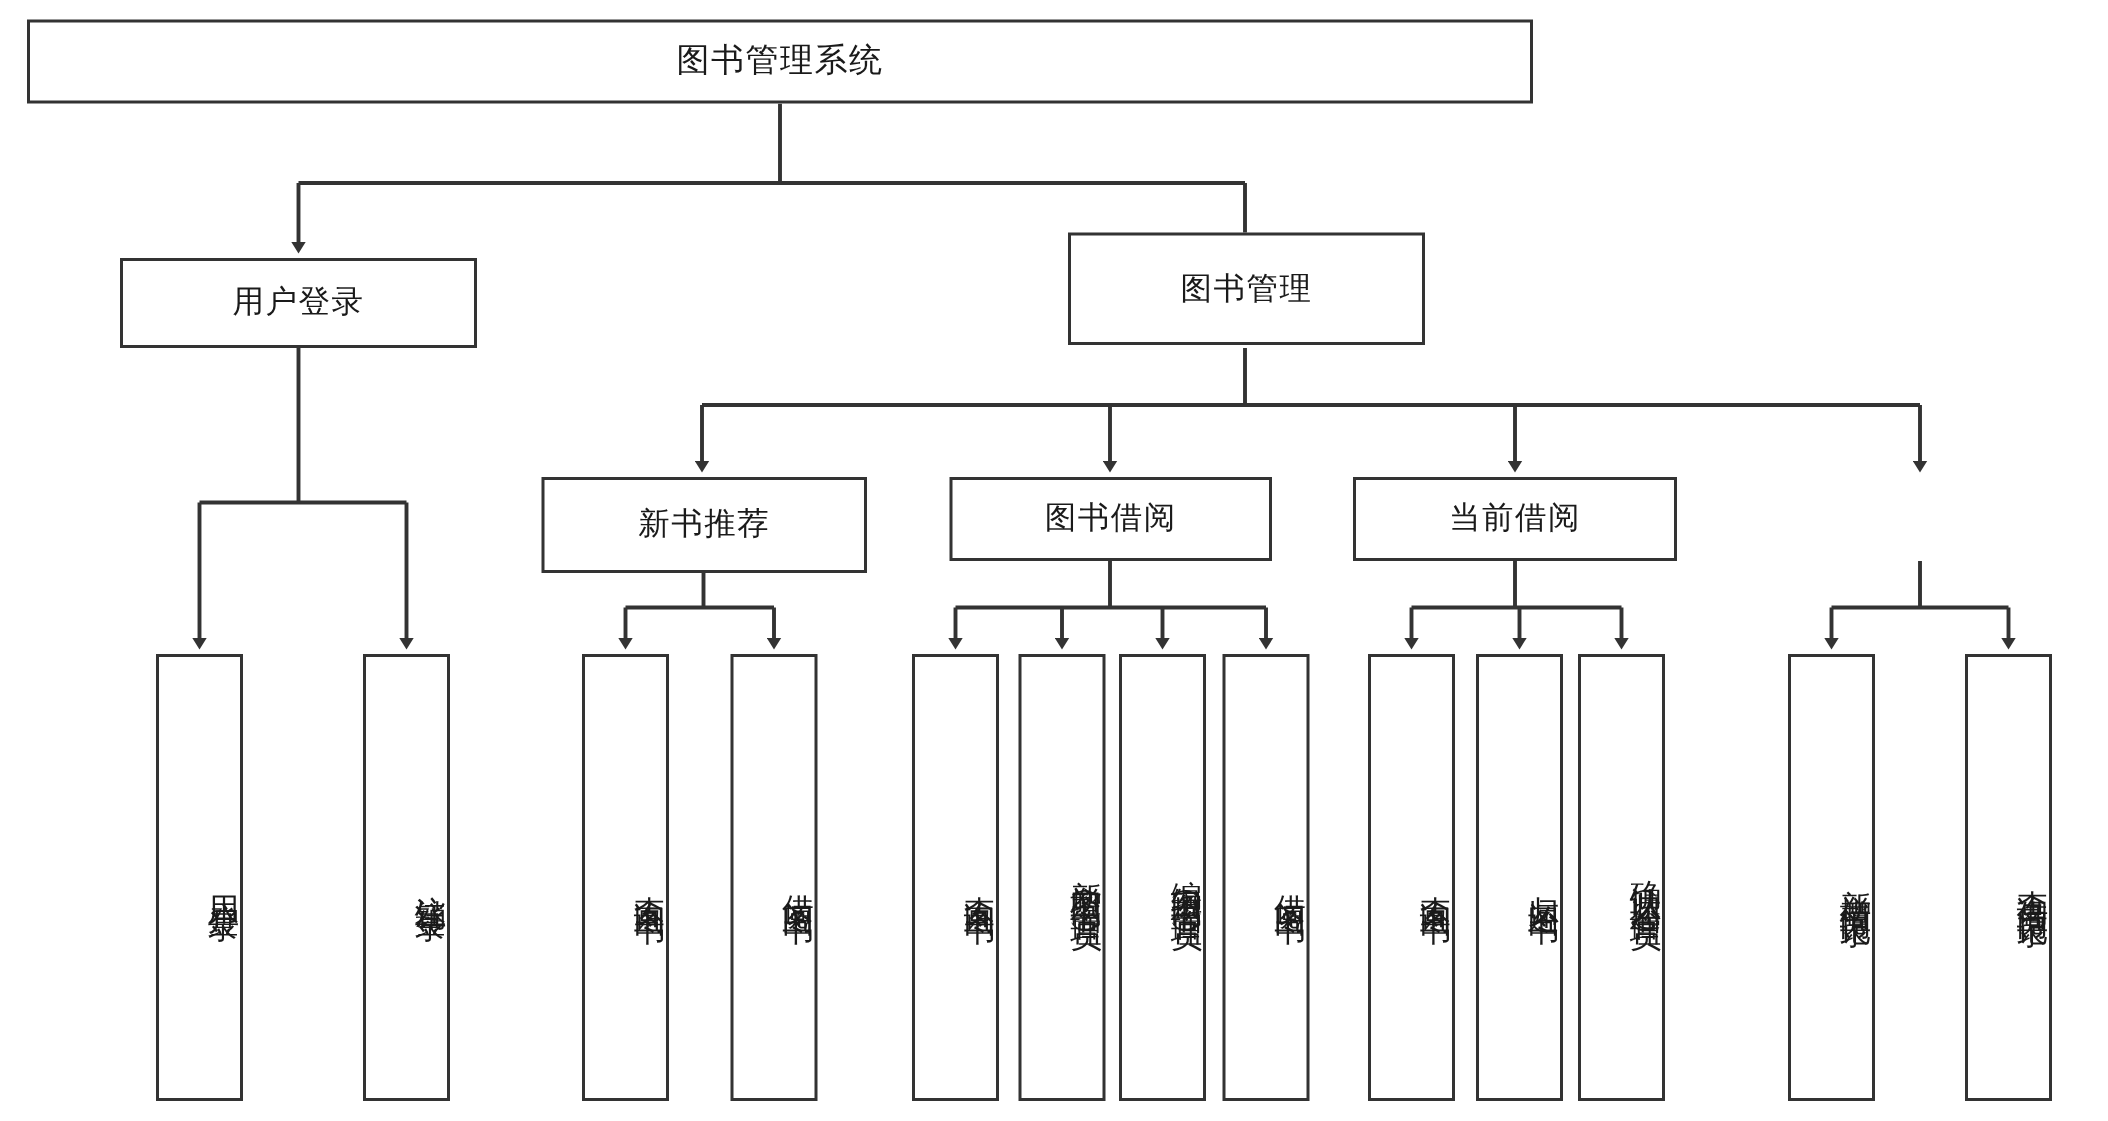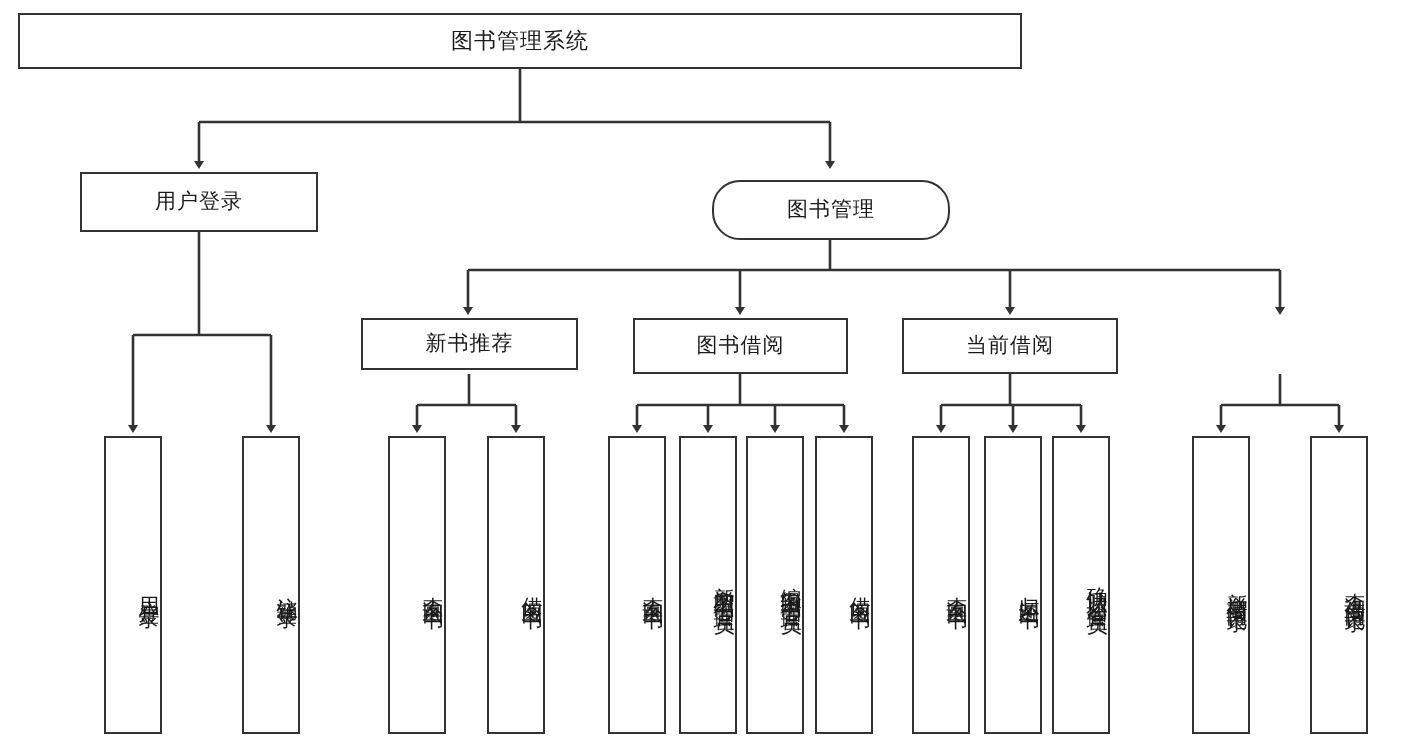--- a/index.html
+++ b/index.html
@@ -123,23 +123,23 @@
       <path d="M1221,405 L1339,405"></path>
       <path d="M1221,405 L1221,426" marker-end="url(#arrow)"></path>
       <path d="M1339,405 L1339,426" marker-end="url(#arrow)"></path>
     </g>
   </svg>
 
   <div class="node root h" style="left:18px; top:13px; width:1004px; height:56px;">图书管理系统</div>
 
   <div class="node h" style="left:80px; top:172px; width:238px; height:60px;">用户登录</div>
 
-  <div class="node h" style="left:712px; top:180px; width:238px; height:60px;border-radius:28px;">图书管理</div>
+  <div class="node h" style="left:712px; top:155px; width:238px; height:75px;">图书管理</div>
 
-  <div class="node h" style="left:361px; top:318px; width:217px; height:52px;">新书推荐</div>
+  <div class="node h" style="left:361px; top:318px; width:217px; height:64px;">新书推荐</div>
 
   <div class="node h" style="left:633px; top:318px; width:215px; height:56px;">图书借阅</div>
 
   <div class="node h" style="left:902px; top:318px; width:216px; height:56px;">当前借阅</div>
 
 
   <div class="node v" style="left:104px; top:436px; width:58px; height:298px;">用户登录</div>
 
   <div class="node v" style="left:242px; top:436px; width:58px; height:298px;">注销登录</div>
 

